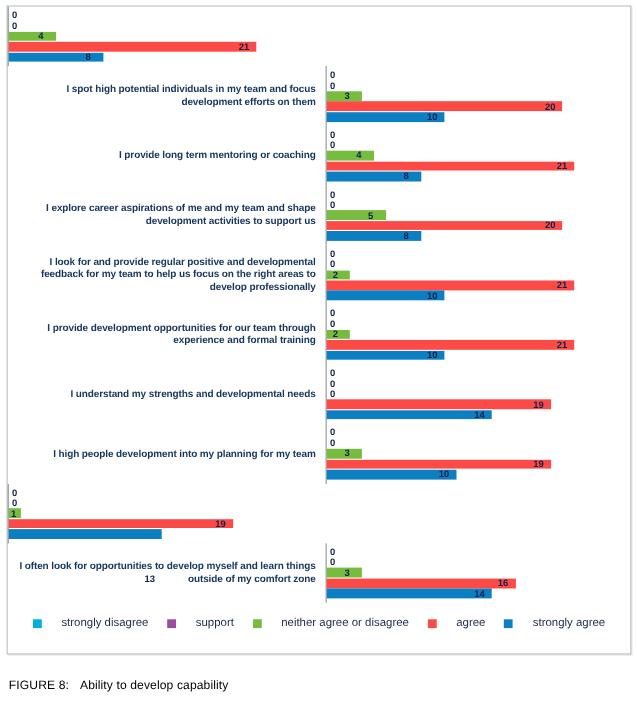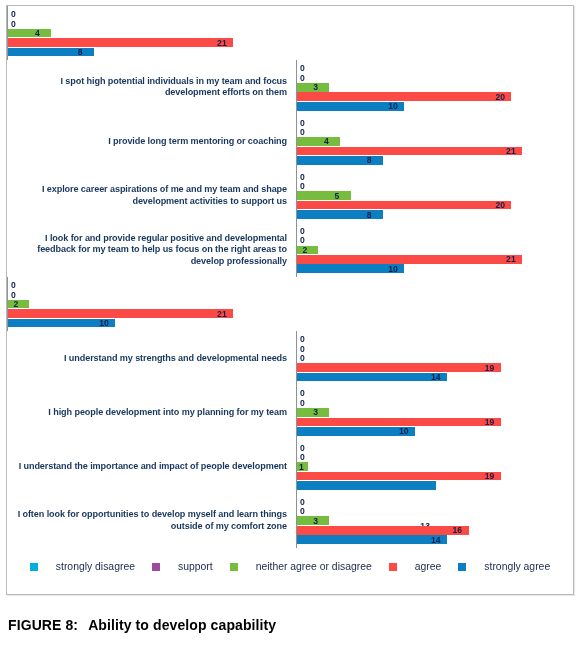--- a/index.html
+++ b/index.html
@@ -119,22 +119,22 @@
     height: 8px;
     flex: 0 0 8px;
     display: block;
   }
 
   
   #caption {
     position: absolute;
     left: 8px;
     top: 617px;
-    font-size: 14px;
-    font-weight: bold;
+    font-size: 11px;
+    font-weight: normal;
     color: #000000;
     letter-spacing: 0.1px;
   }
   #caption .fig-num { margin-right: 10px; }
 </style>
 </head>
 <body>
 
 <div id="page">
 
@@ -258,20 +258,21 @@
               <div class="bar" style="background: rgb(252, 74, 70); width: 225.12px;"></div>
               <span class="bar-val inside" style="left: 209.12px;">21</span>
             </div>
             <div class="bar-line">
               <div class="bar" style="background: rgb(11, 127, 194); width: 107.2px;"></div>
               <span class="bar-val inside" style="left: 91.2px;">10</span>
             </div>
           </div>
         </div>
         <div class="group-row">
+          <div class="cat-label">I provide development opportunities for our team through experience and formal training</div>
           <div class="bars-wrap">
             <div class="bar-line">
               <div class="bar zero" style="background: rgb(0, 176, 216); width: 0px;"></div>
               <span class="bar-val zeroval" style="left: 3px;">0</span>
             </div>
             <div class="bar-line">
               <div class="bar zero" style="background: rgb(156, 76, 156); width: 0px;"></div>
               <span class="bar-val zeroval" style="left: 3px;">0</span>
             </div>
             <div class="bar-line">
@@ -332,21 +333,20 @@
               <div class="bar" style="background: rgb(252, 74, 70); width: 203.68px;"></div>
               <span class="bar-val inside" style="left: 187.68px;">19</span>
             </div>
             <div class="bar-line">
               <div class="bar" style="background: rgb(11, 127, 194); width: 117.92px;"></div>
               <span class="bar-val inside" style="left: 101.92px;">10</span>
             </div>
           </div>
         </div>
         <div class="group-row">
-          <div class="cat-label">I understand the importance and impact of people development</div>
           <div class="bars-wrap">
             <div class="bar-line">
               <div class="bar zero" style="background: rgb(0, 176, 216); width: 0px;"></div>
               <span class="bar-val zeroval" style="left: 3px;">0</span>
             </div>
             <div class="bar-line">
               <div class="bar zero" style="background: rgb(156, 76, 156); width: 0px;"></div>
               <span class="bar-val zeroval" style="left: 3px;">0</span>
             </div>
             <div class="bar-line">

